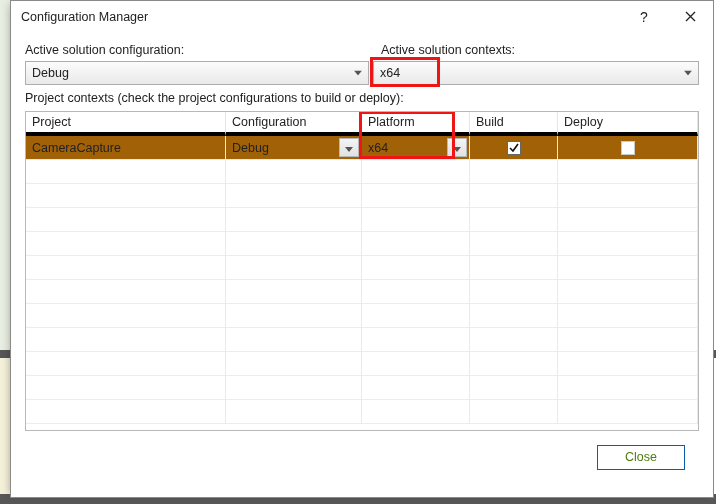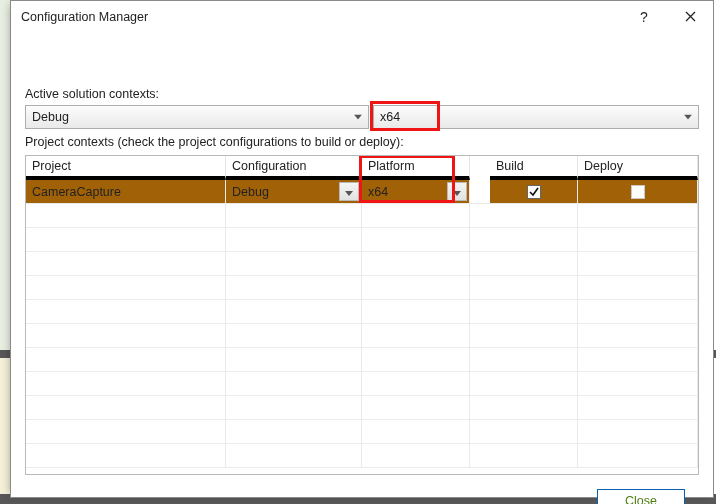--- a/index.html
+++ b/index.html
@@ -10,21 +10,20 @@
   .bg-strip { position: absolute; left: 0; top: 0; width: 10px; height: 504px; background: #e8efe2; }
   .bg-chunk { position: absolute; left: 0; width: 10px; background: #f5f0d8; }
   .bg-shadow-top { position: absolute; left: 0; top: 350px; width: 716px; height: 8px; background: #575757; }
   .bg-shadow-bottom { position: absolute; left: 0; top: 494px; width: 716px; height: 10px; background: #575757; }
 
   .dialog {
     position: absolute; left: 10px; top: 0; width: 704px; height: 498px;
     background: #fff; border: 1px solid #8a8a8a;
     display: flex; flex-direction: column;
     box-shadow: -4px 0 8px -4px rgba(0,0,0,.3);
-    gap: 44px;
   }
 
   .titlebar {
     display: flex; align-items: center; height: 32px;
     padding-left: 10px; font-size: 12.5px; color: #222;
   }
   .title-spacer { flex: 1; }
   .title-btn {
     width: 46px; height: 32px; display: flex; align-items: center; justify-content: center;
     font-size: 13px; color: #222;
@@ -61,21 +60,21 @@
     display: flex; height: 24px; align-items: stretch;
     font-size: 12.5px; color: #222;
   }
   .gh {
     border-right: 1px solid #e5e5e5; border-bottom: 4px solid #000000;
     display: flex; align-items: center; padding-left: 6px; background: #fff;
   }
   .col-project  { width: 200px; }
   .col-config   { width: 136px; }
   .col-platform { width: 108px; }
-  .col-build    { width: 88px;  justify-content: flex-start; margin-left: 20px; }
+  .col-build    { width: 88px;  justify-content: flex-start; }
   .col-deploy   { flex: 1;      }
 
   .grow {
     display: flex; height: 24px; font-size: 12.5px; color: #222;
     border-bottom: 1px solid #e9e9e9;
   }
   .gc {
     border-right: 1px solid #e9e9e9; display: flex; align-items: center;
     padding-left: 6px; position: relative; background: #a16207;
   }
@@ -123,20 +122,21 @@
         <svg viewBox="0 0 11 11">
             <path d="M1 1 L10 10 M10 1 L1 10" stroke="#222" stroke-width="1.3"></path>
           </svg>
       </span>
     </div>
   </div>
 
   <div class="content">
 
     <div class="row-labels">
+      <div class="lbl-left">Active solution configuration:</div>
       <div class="lbl-right">Active solution contexts:</div>
     </div>
 
     <div class="row-combos">
       <div class="combo combo-left">
         <span>Debug</span>
         <span class="chev">
           <svg viewBox="0 0 8 5">
               <path d="M0 0 L4 5 L8 0" fill="#555"></path>
             </svg>

